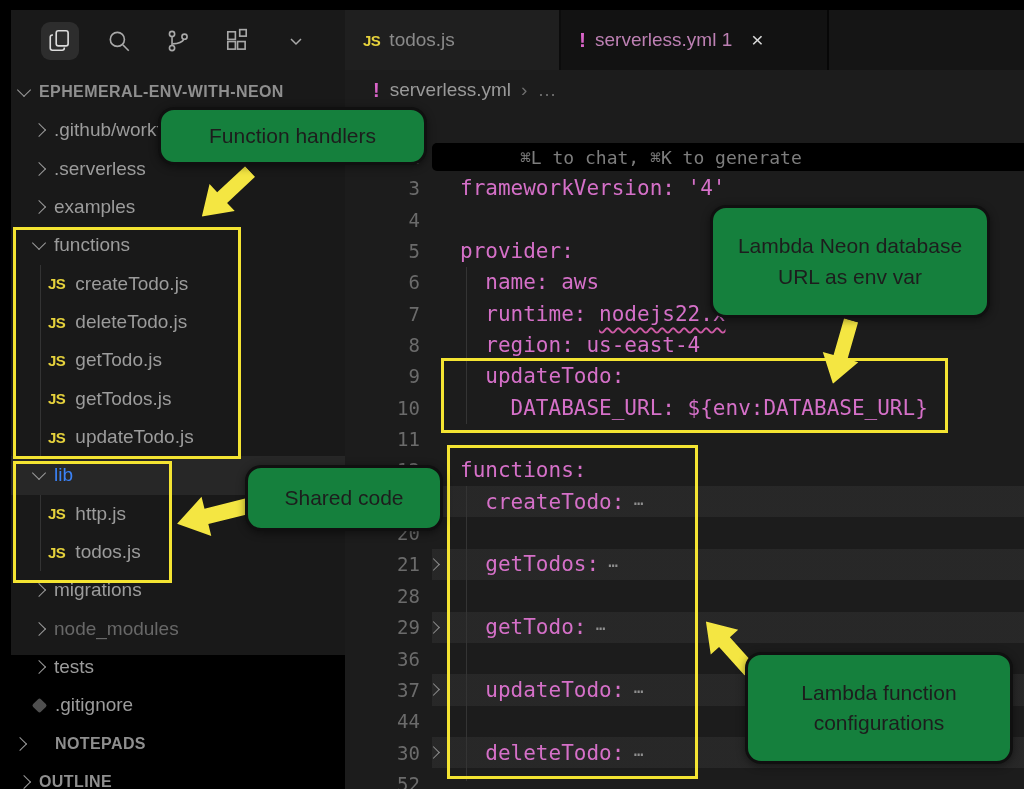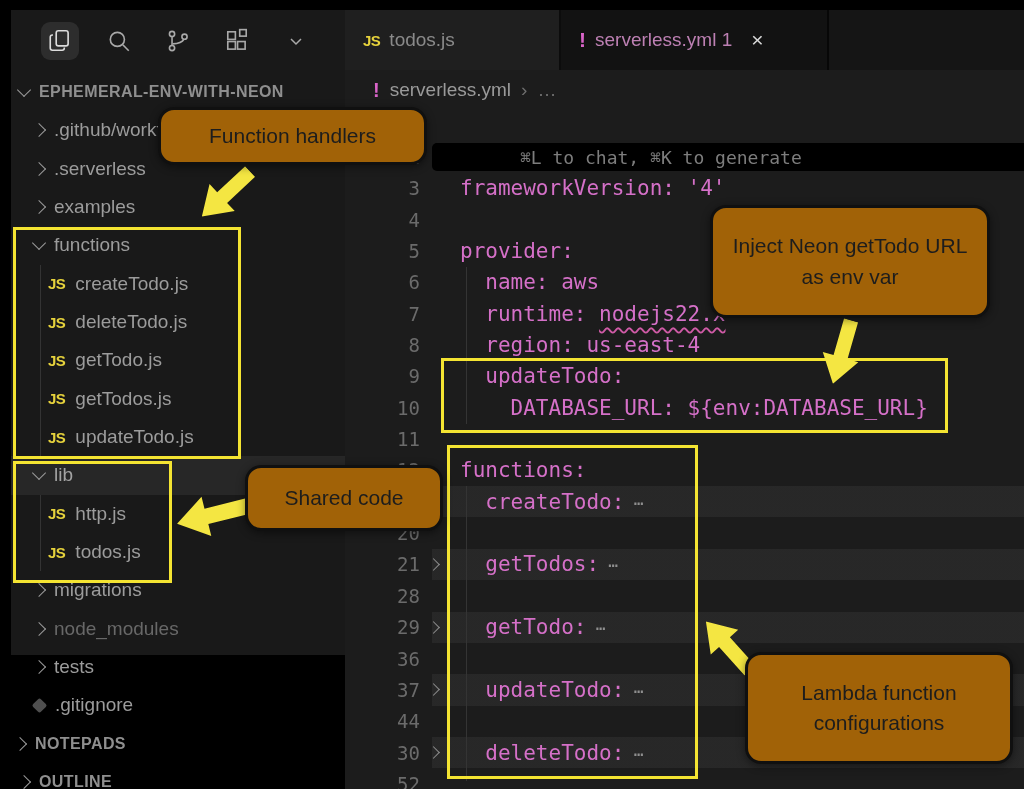--- a/index.html
+++ b/index.html
@@ -14,21 +14,21 @@
   .act-icon{width:38px;height:38px;display:flex;align-items:center;justify-content:center;
             border-radius:9px;color:#a9a9a9;}
   .act-icon.active{background:#2d2d2d;color:#dcdcdc;}
   .act-icon svg{stroke:currentColor;fill:none;stroke-width:1.5;}
   
   .tree{position:absolute;left:0;top:63px;right:0;}
   .trow{position:relative;height:38.33px;display:flex;align-items:center;color:#9c9c9c;
         font-size:19px;}
   .trow.sel{background:#272727;}
   .trow .lbl{margin-left:10px;white-space:nowrap;}
-  .trow.sel .lbl{color:#a3a3a3;text-align:right;}
+  .trow.sel .lbl{color:#3b82f6;text-align:right;}
   .trow .dim{color:#686868;}
   .hdr-lbl{font-weight:bold;font-size:16px;color:#8f8f8f;letter-spacing:.4px;margin-left:10px;}
   .cv{display:inline-block;width:9px;height:9px;border-right:1.8px solid #9a9a9a;
       border-bottom:1.8px solid #9a9a9a;transform:rotate(-45deg);flex:0 0 auto;}
   .cv.open{transform:rotate(45deg);margin-top:-4px;}
   .jsbadge{color:#e6d23c;font-weight:bold;font-size:15px;letter-spacing:-0.5px;flex:0 0 auto;}
   .gitico{width:11px;height:11px;background:#4f4f4f;transform:rotate(45deg);
           border-radius:2px;flex:0 0 auto;}
   .guide{position:absolute;left:29px;top:0;bottom:0;border-left:1px solid #333;}
   
@@ -56,21 +56,21 @@
          white-space:pre;padding-left:14px;}
   .ctext .wavy{text-decoration:underline;text-decoration-style:wavy;
                text-decoration-color:#cf5aa6;text-decoration-thickness:2px;text-underline-offset:6px;}
   .ctext .fold-e{color:#8f8f8f;font-size:17px;margin-left:9px;}
   .hint-band{position:absolute;left:87px;right:0;top:2px;bottom:2px;background:#000000;
              border-radius:5px 0 0 5px;display:flex;align-items:center;padding-left:88px;
              font-family:"DejaVu Sans Mono",monospace;font-size:18px;color:#7d7d7d;}
   .ind-guide{position:absolute;border-left:1px solid #343434;width:0;z-index:1;}
   
   .ybox{position:absolute;border:3px solid #f4e432;z-index:20;}
-  .callout{position:absolute;background:#a16207;border:3.5px solid #101010;border-radius:16px;
+  .callout{position:absolute;background:#15803d;border:3.5px solid #101010;border-radius:16px;
            color:#1d1d1d;display:flex;align-items:center;justify-content:center;text-align:center;
            font-size:21px;line-height:1.45;z-index:40;box-shadow:0 2px 8px rgba(0,0,0,.45);
            box-sizing:border-box;padding:6px 12px;}
   .arrow{position:absolute;z-index:30;}
   .arrow svg{display:block;width:100%;height:100%;fill:#f4e642;}
 </style>
 </head>
 <body>
 
 <div id="stage">
@@ -182,21 +182,21 @@
           <span class="lbl dim">node_modules</span>
         </div>
         <div class="trow" style="padding-left: 23px;">
           <span class="cv"></span>
           <span class="lbl">tests</span>
         </div>
         <div class="trow" style="padding-left: 23px;">
           <span class="gitico"></span>
           <span class="lbl">.gitignore</span>
         </div>
-        <div class="trow" style="padding-left: 4px;">
+        <div class="trow" style="padding-left: 4px; gap: 20px;">
           <span class="cv"></span>
           <span class="hdr-lbl">NOTEPADS</span>
         </div>
         <div class="trow" style="padding-left: 8px;">
           <span class="cv"></span>
           <span class="hdr-lbl">OUTLINE</span>
         </div>
       </div>
   </div>
 
@@ -365,16 +365,16 @@
         <polygon points="0,30 42,2 42,19 100,19 100,41 42,41 42,58"></polygon>
       </svg>
   </div>
   <div class="arrow" style="left:695px;top:622px;width:66px;height:48px;transform:rotate(48deg);">
     <svg viewBox="0 0 100 60">
         <polygon points="0,30 42,2 42,19 100,19 100,41 42,41 42,58"></polygon>
       </svg>
   </div>
 
   <div class="callout" style="left:158px;top:107px;width:269px;height:58px;">Function handlers</div>
-  <div class="callout" style="left:710px;top:205px;width:280px;height:113px;">Inject Neon getTodo URL as env var</div>
+  <div class="callout" style="left:710px;top:205px;width:280px;height:113px;">Lambda Neon database URL as env var</div>
   <div class="callout" style="left:245px;top:465px;width:198px;height:66px;">Shared code</div>
   <div class="callout" style="left:745px;top:652px;width:268px;height:112px;">Lambda function configurations</div>
 </div>
 
 </body></html>

